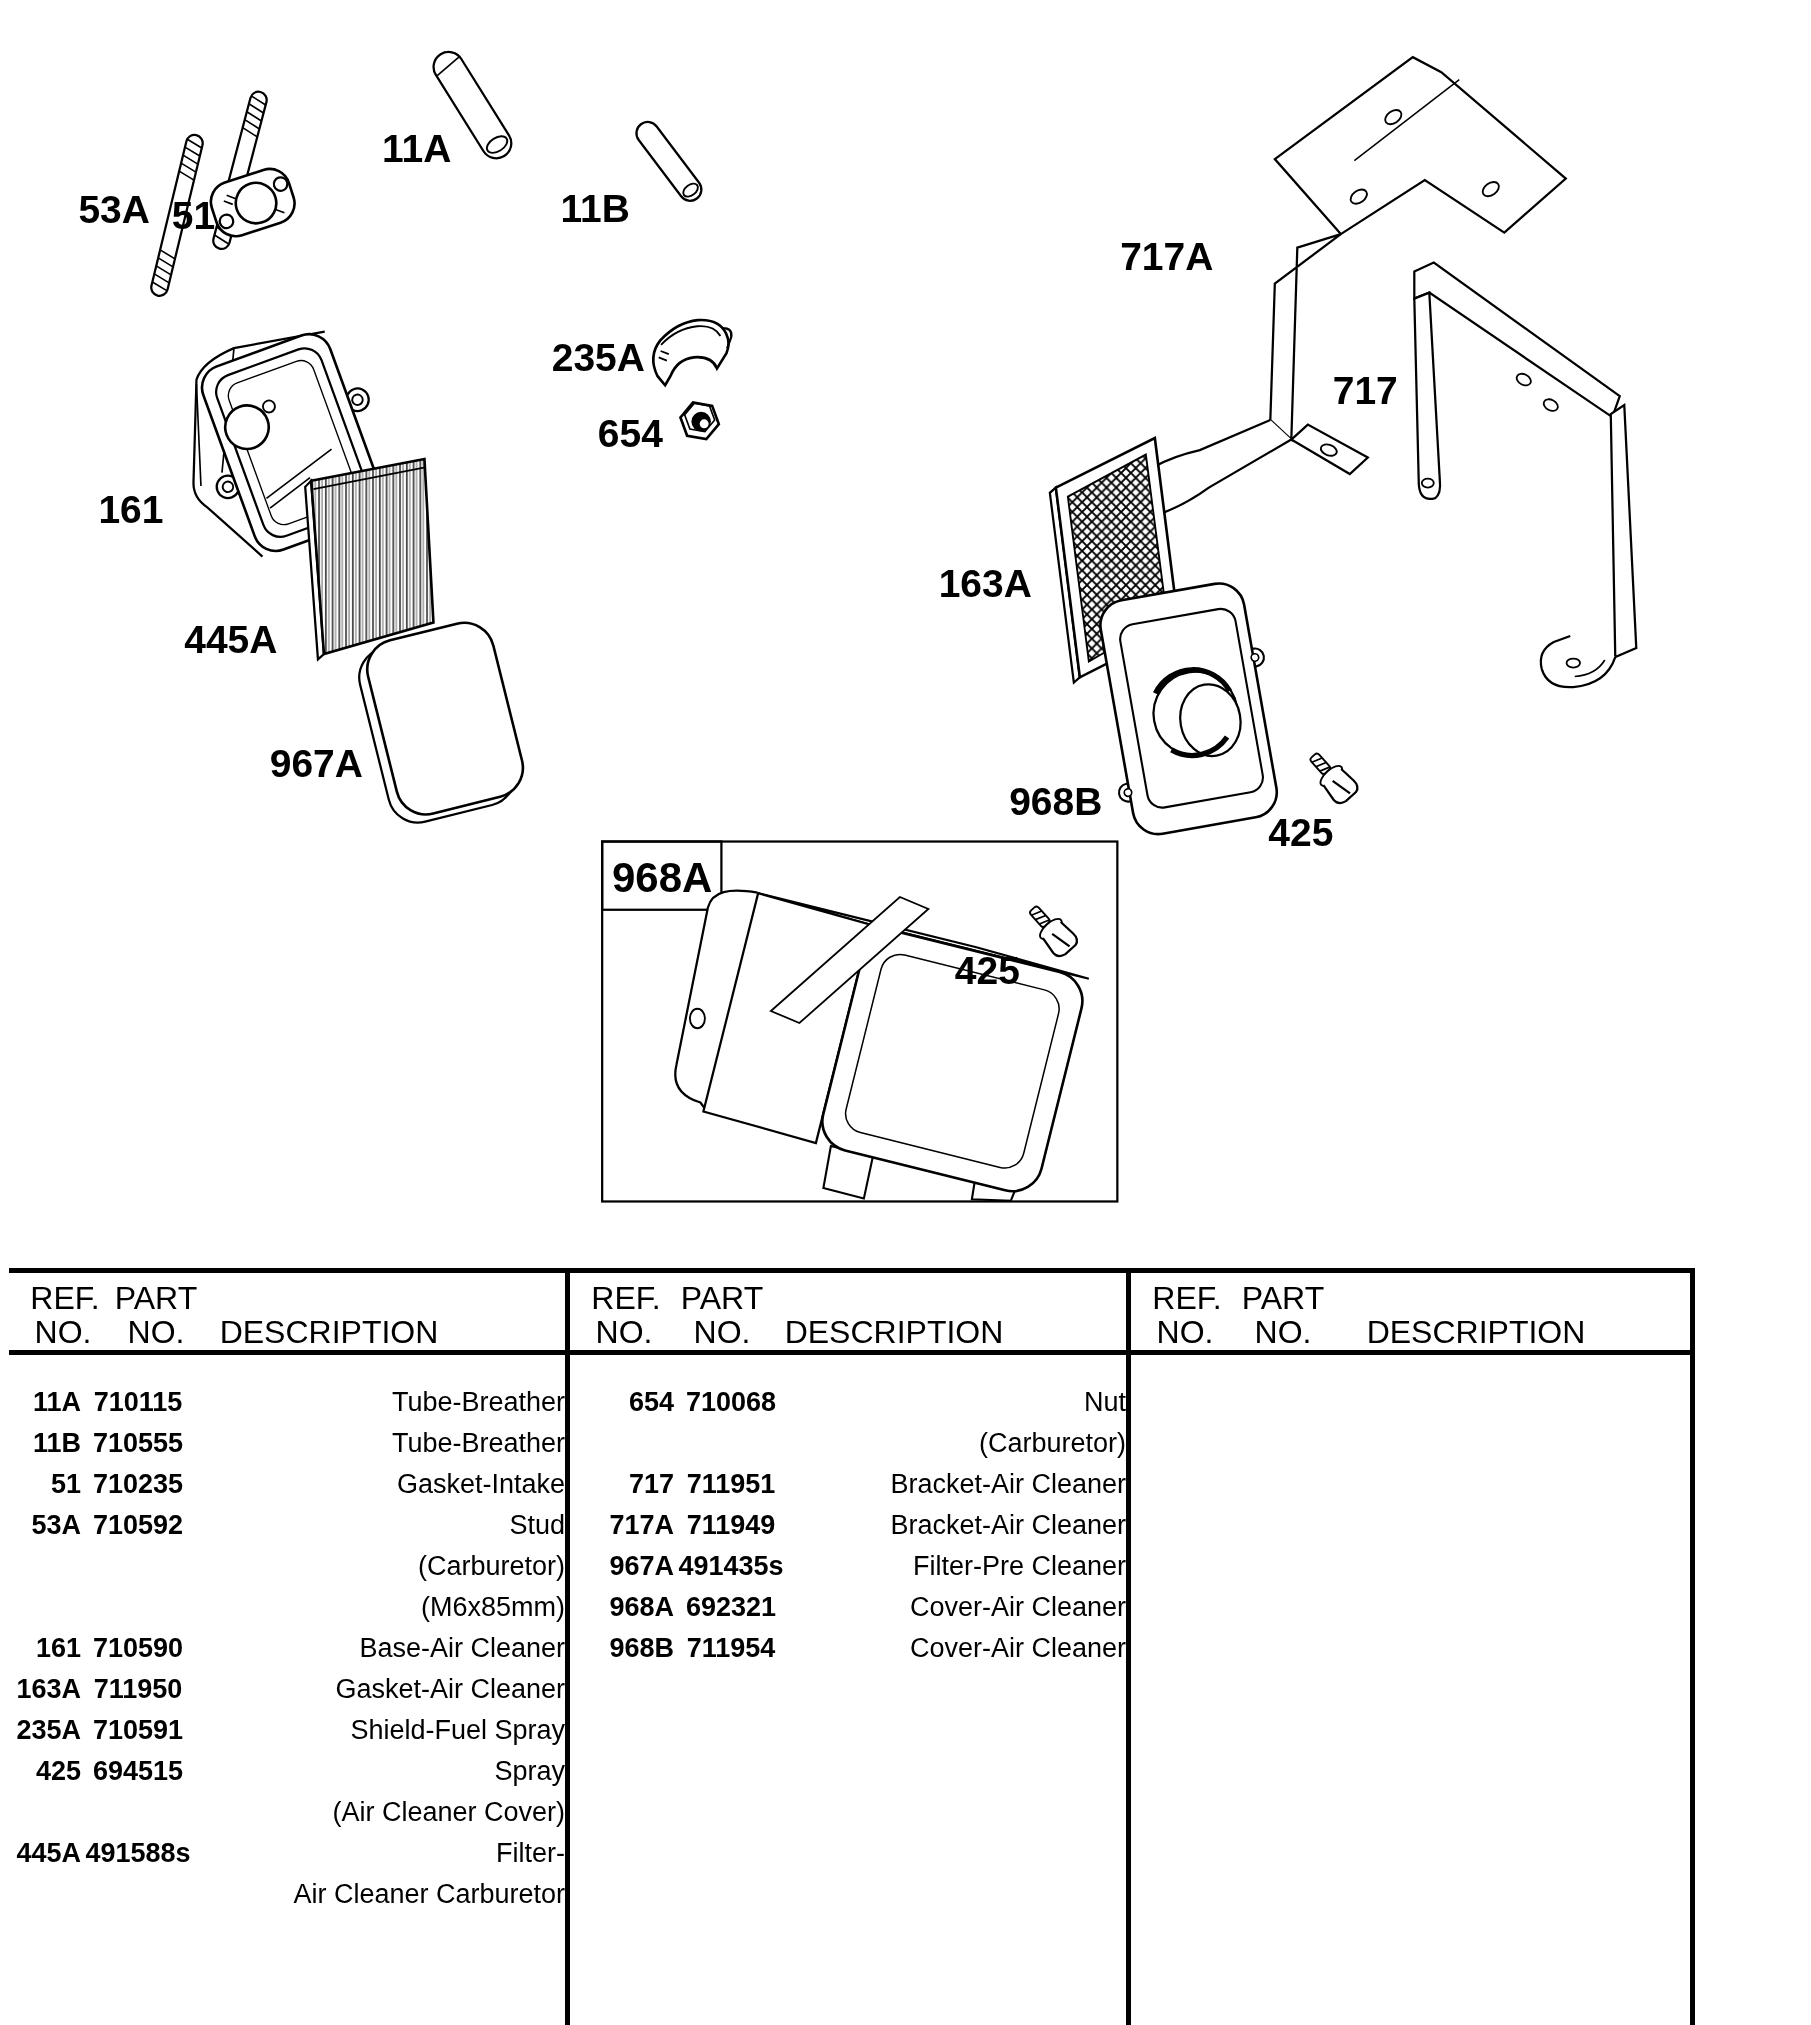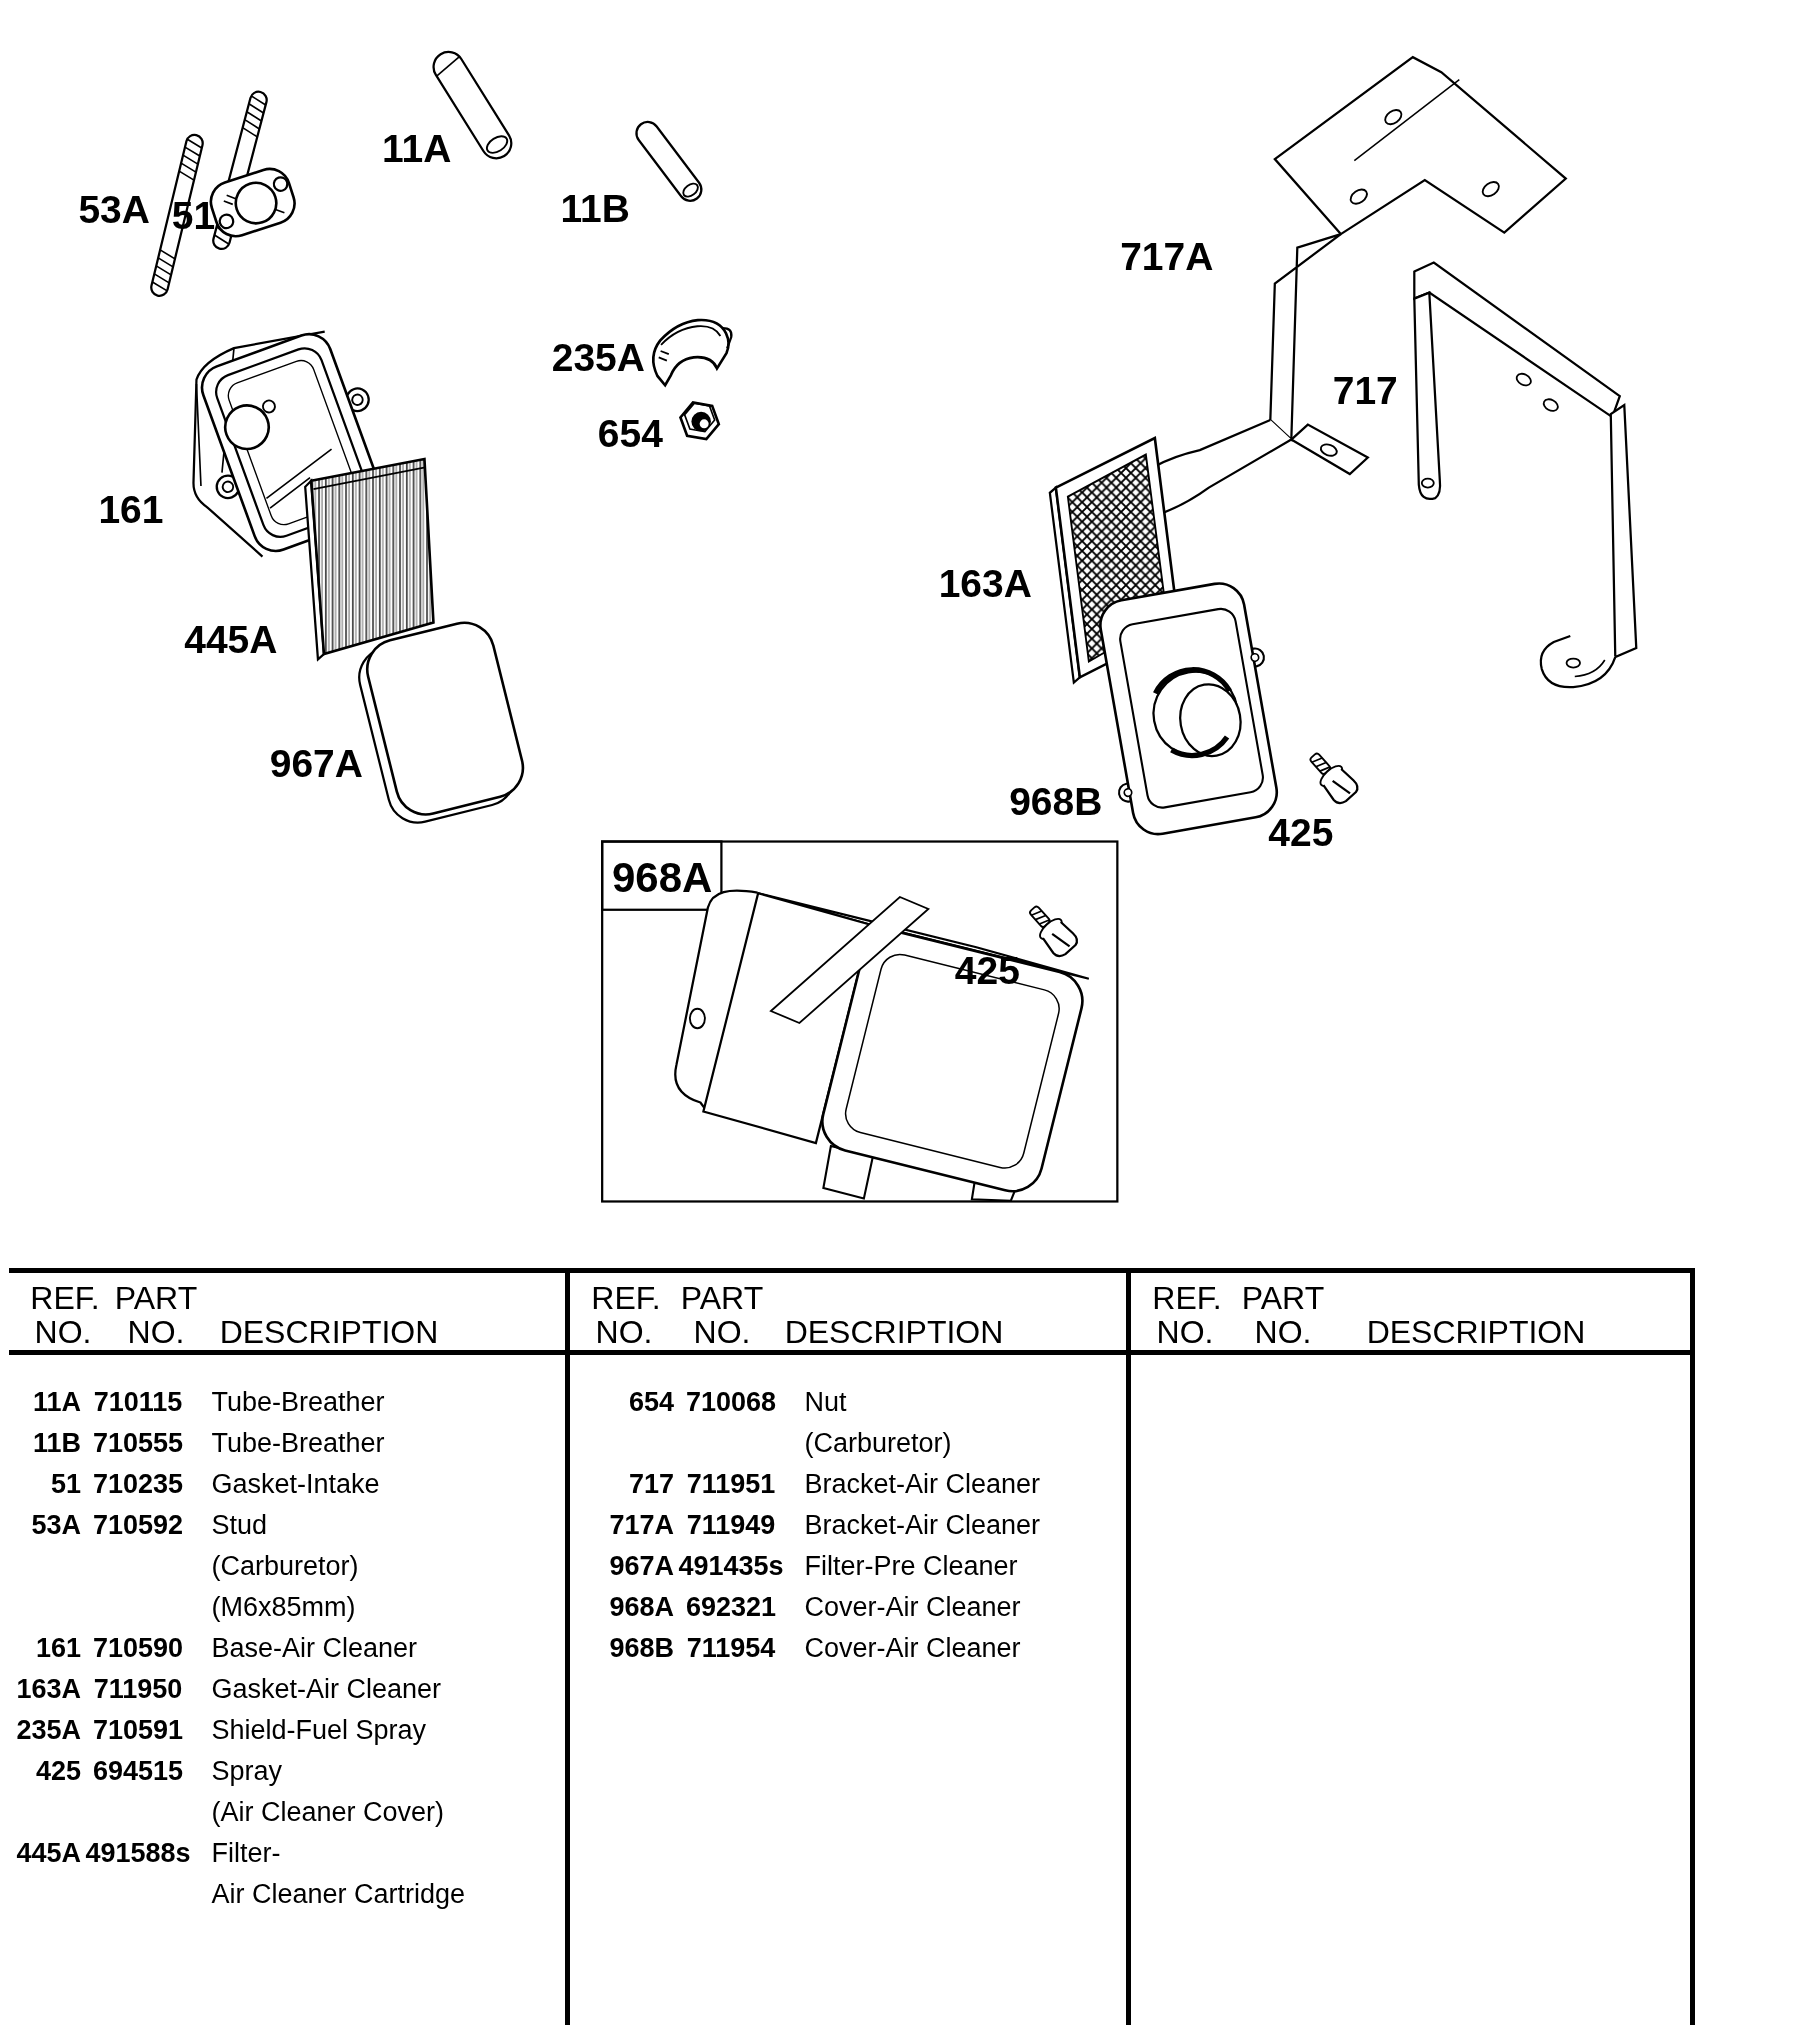--- a/index.html
+++ b/index.html
@@ -10,21 +10,21 @@
   svg text{font-family:"Liberation Sans",sans-serif;font-weight:bold;fill:#000;}
   .rule{position:absolute;background:#000;}
   .th{position:absolute;font-size:32px;font-weight:400;transform:translateX(-50%);white-space:nowrap;}
   .tgroup{position:absolute;top:1382px;}
   .trow{display:grid;height:41px;line-height:41px;font-size:27px;white-space:nowrap;}
   .g1 .trow{grid-template-columns:72px 114px 1fr;}
   .g2 .trow{grid-template-columns:104px 114px 1fr;}
   .tcell{overflow:visible;}
   .c0{font-weight:bold;text-align:right;}
   .c1{font-weight:bold;text-align:center;}
-  .c2{font-weight:400;text-align:left;padding-left:16.5px;}
+  .c2{font-weight:400;text-align:right;padding-left:16.5px;}
 </style>
 </head>
 <body>
 
 <svg width="1811" height="2025" viewBox="0 0 2415 2700" style="position:absolute;left:0;top:0;">
   <defs>
     <pattern id="pleat" width="9" height="12" patternUnits="userSpaceOnUse">
       <rect width="9" height="12" fill="#ffffff"></rect>
       <line x1="2.5" y1="0" x2="2.5" y2="12" stroke="#000" stroke-width="1.7"></line>
       <line x1="6.5" y1="0" x2="6.5" y2="12" stroke="#000" stroke-width="0.8"></line>
@@ -281,21 +281,21 @@
       <div class="tcell c2">(Air Cleaner Cover)</div>
     </div>
     <div class="trow">
       <div class="tcell c0">445A</div>
       <div class="tcell c1">491588s</div>
       <div class="tcell c2">Filter-</div>
     </div>
     <div class="trow">
       <div class="tcell c0"></div>
       <div class="tcell c1"></div>
-      <div class="tcell c2">Air Cleaner Cartridge</div>
+      <div class="tcell c2">Air Cleaner Carburetor</div>
     </div>
   </div>
 <div class="tgroup g2" style="left:570px;width:556px;">
     <div class="trow">
       <div class="tcell c0">654</div>
       <div class="tcell c1">710068</div>
       <div class="tcell c2">Nut</div>
     </div>
     <div class="trow">
       <div class="tcell c0"></div>

